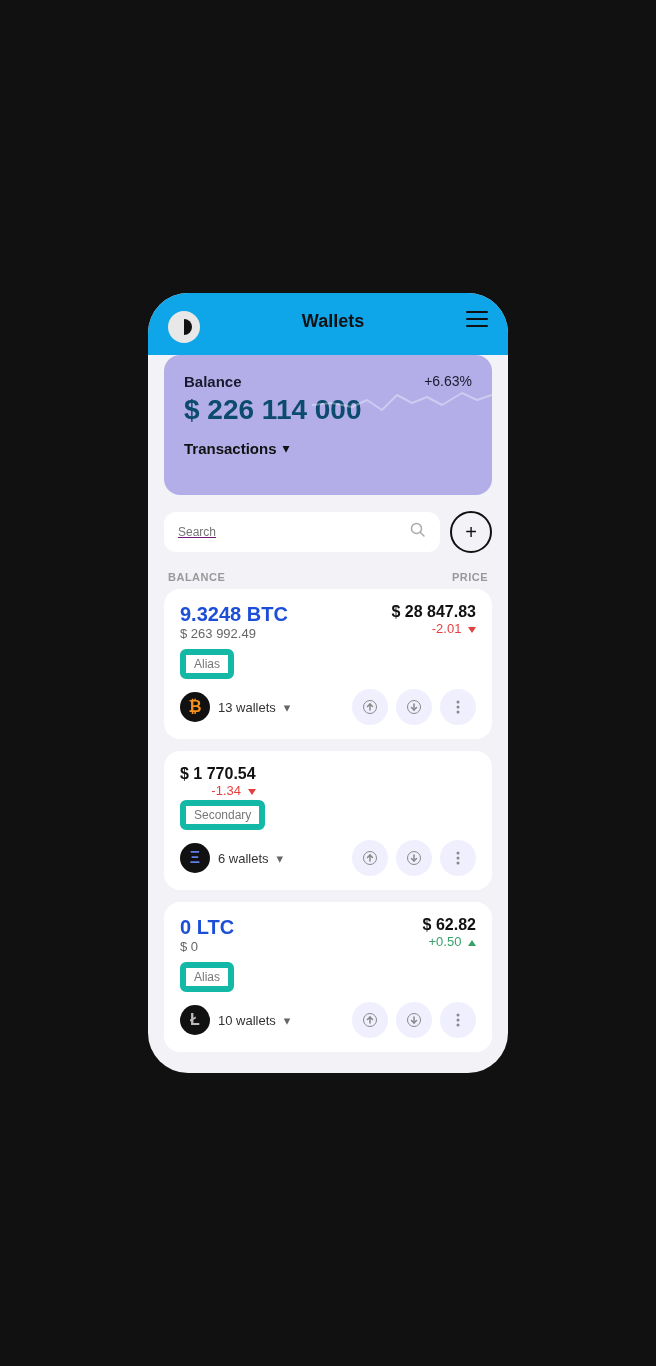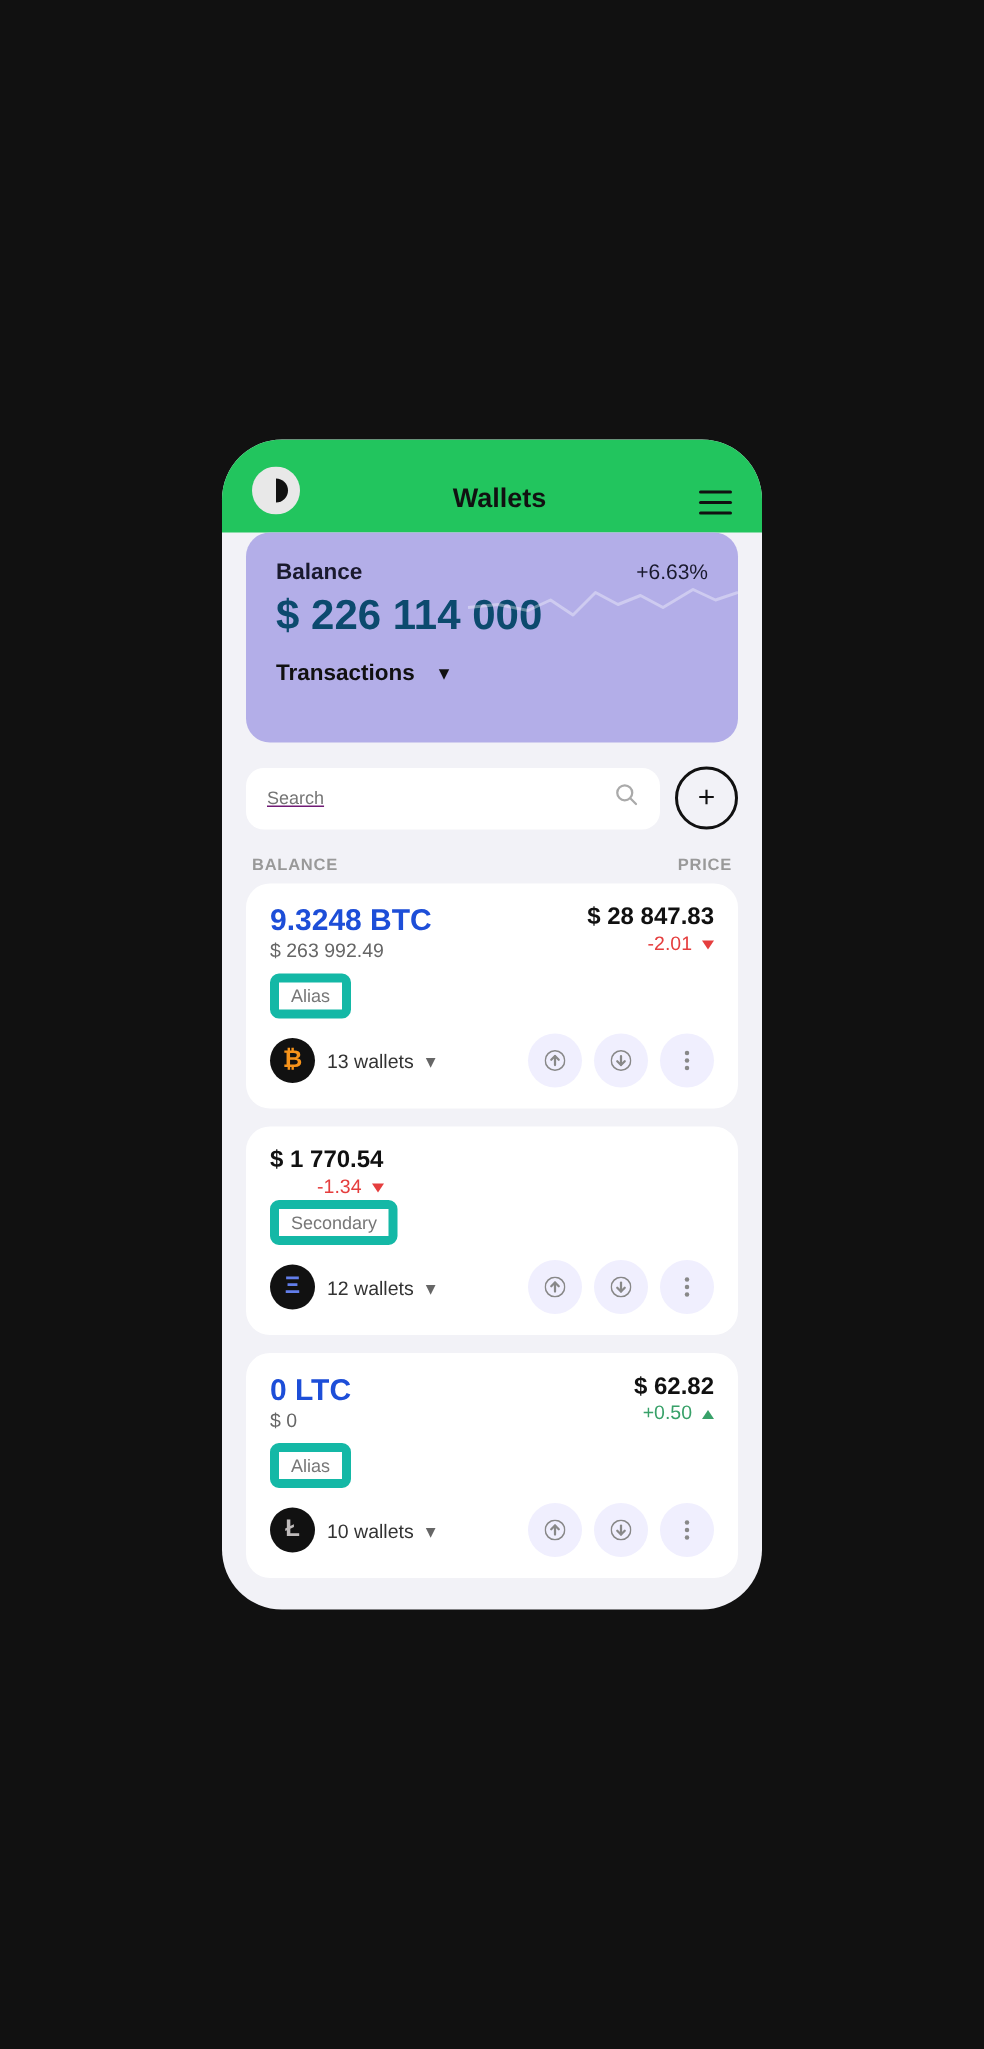--- a/index.html
+++ b/index.html
@@ -19,24 +19,24 @@
       background: #f2f2f7;
       border-radius: 40px;
       overflow: hidden;
       padding: 0;
       position: relative;
     }
 
     
     .header {
       display: flex;
-      align-items: flex-end;
+      align-items: flex-start;
       justify-content: space-between;
       padding: 18px 20px 12px;
-      background: #22c55e;
+      background: #0ea5e9;
     }
 
     .logo-icon {
       width: 32px;
       height: 32px;
     }
 
     .header-title {
       font-size: 18px;
       font-weight: 700;
@@ -101,21 +101,21 @@
       right: 0;
       top: 20px;
       width: 180px;
       height: 70px;
       opacity: 0.5;
     }
 
     .transactions-row {
       display: flex;
       align-items: flex-start;
-      gap: 16px;
+      gap: 6px;
       margin-top: 14px;
       cursor: pointer;
     }
 
     .transactions-label {
       font-size: 15px;
       font-weight: 700;
       color: #111;
     }
 
@@ -443,21 +443,21 @@
         <div class="price-change negative">
           <span>-1.34</span>
           <span class="triangle-down"></span>
         </div>
       </div>
     </div>
     <span class="tag">Secondary</span>
     <div class="asset-bottom-row">
       <div class="wallet-info">
         <div class="coin-icon eth">Ξ</div>
-        <span class="wallet-count">12 wallets</span>
+        <span class="wallet-count">6 wallets</span>
         <span style="color:#666; font-size:13px;">▾</span>
       </div>
       <div class="action-buttons">
         <button class="action-btn">
           <svg width="14" height="14" viewBox="0 0 14 14">
               <circle cx="7" cy="7" r="6.5" stroke="#888" stroke-width="1" fill="none"></circle>
               <polyline points="7,10 7,4" stroke="#888" stroke-width="1.5" stroke-linecap="round"></polyline>
               <polyline points="4.5,6.5 7,4 9.5,6.5" stroke="#888" stroke-width="1.5" stroke-linecap="round" stroke-linejoin="round" fill="none"></polyline>
             </svg>
         </button>

